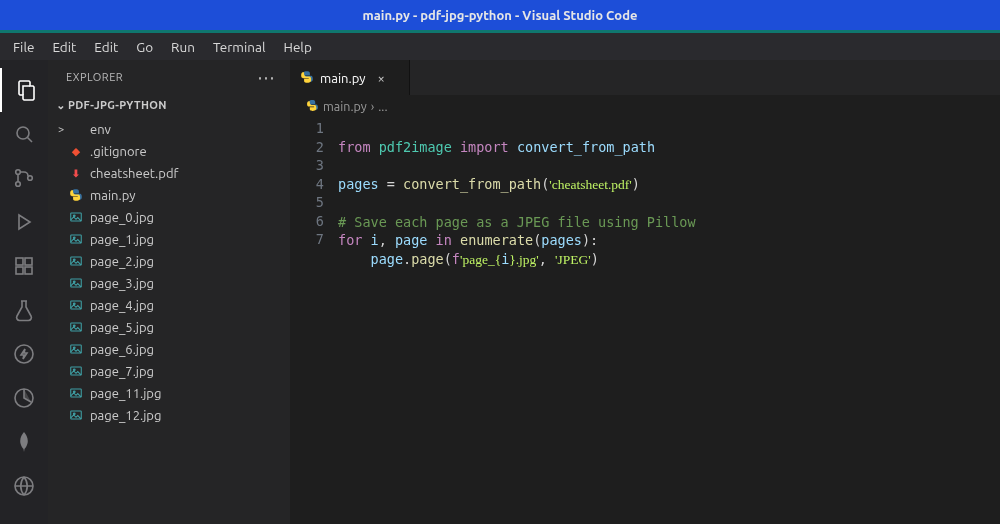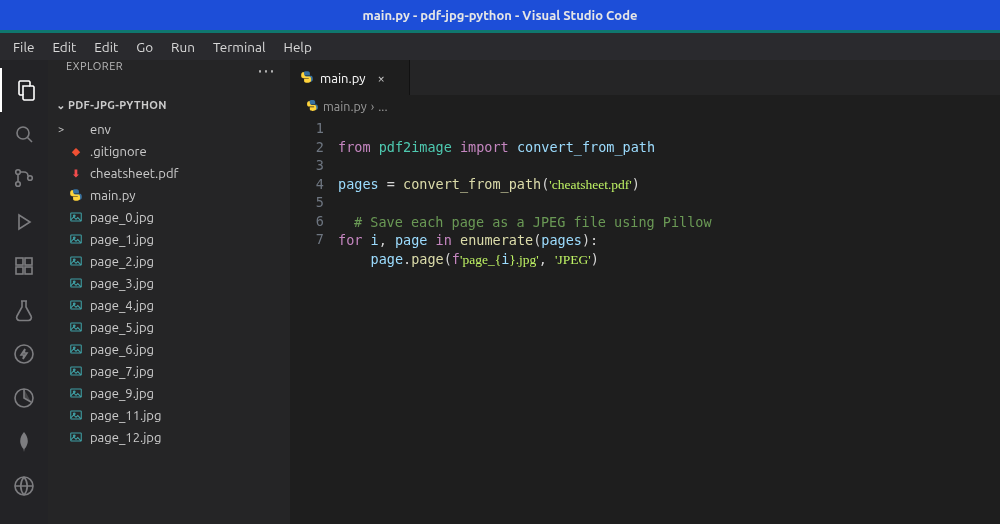--- a/index.html
+++ b/index.html
@@ -45,21 +45,21 @@
     display:flex; align-items:center; justify-content:center;
     color:#7d7d80;
   }
   .act-icon.active { color:#ffffff; border-left:2px solid #fff; }
   .act-icon svg { width:24px; height:24px; }
   .sidebar {
     width:242px; background:#252526;
     display:flex; flex-direction:column;
   }
   .sidebar-header {
-    height:34px; display:flex; 
+    height:34px; display:flex; align-items:center;
     justify-content:space-between;
     padding:0 14px 0 18px;
     color:#bbb; font-size:11px; letter-spacing:.5px;gap:32px;
   }
   .sidebar-header .dots { color:#bbb; font-size:18px; letter-spacing:1px; }
   .folder-header {
     height:22px; display:flex; align-items:center;
     color:#ccc;
     font-size:11px; font-weight:700; letter-spacing:.3px;
     padding-left:6px;
@@ -111,21 +111,21 @@
   .code {
     font-family:"Menlo","Consolas",monospace;
     font-size:13.5px; line-height:18.5px; white-space:pre; color:#d4d4d4;
   }
   
   .kw   { color:#c586c0; }
   .mod  { color:#4ec9b0; }
   .fn   { color:#dcdcaa; }
   .var  { color:#9cdcfe; }
   .str  { color:#bef264;font-family:Liberation Serif, serif; }
-  .cmt  { color:#6a9955;margin-left:16px; }
+  .cmt  { color:#6a9955; }
   .pun  { color:#d4d4d4; }
 </style>
 </head>
 <body>
 
 <div class="titlebar">
   <span>main.py - pdf-jpg-python - Visual Studio Code</span>
 </div>
 
 <div class="menubar">
@@ -308,30 +308,20 @@
         </div>
         <div class="tree-row">
           <span class="tree-icon icon-img">
             <svg width="14" height="14" viewBox="0 0 24 24" fill="none" stroke="#3fa0a5" stroke-width="1.8">
               <rect x="3" y="5" width="18" height="14" rx="1"></rect>
               <circle cx="9" cy="10" r="1.5" fill="#3fa0a5"></circle>
               <path d="M3 17l5-5 4 4 3-3 6 6"></path>
             </svg>
           </span>
           <span>page_7.jpg</span>
-        </div>
-        <div class="tree-row">
-          <span class="tree-icon icon-img">
-            <svg width="14" height="14" viewBox="0 0 24 24" fill="none" stroke="#3fa0a5" stroke-width="1.8">
-              <rect x="3" y="5" width="18" height="14" rx="1"></rect>
-              <circle cx="9" cy="10" r="1.5" fill="#3fa0a5"></circle>
-              <path d="M3 17l5-5 4 4 3-3 6 6"></path>
-            </svg>
-          </span>
-          <span>page_9.jpg</span>
         </div>
         <div class="tree-row">
           <span class="tree-icon icon-img">
             <svg width="14" height="14" viewBox="0 0 24 24" fill="none" stroke="#3fa0a5" stroke-width="1.8">
               <rect x="3" y="5" width="18" height="14" rx="1"></rect>
               <circle cx="9" cy="10" r="1.5" fill="#3fa0a5"></circle>
               <path d="M3 17l5-5 4 4 3-3 6 6"></path>
             </svg>
           </span>
           <span>page_11.jpg</span>

